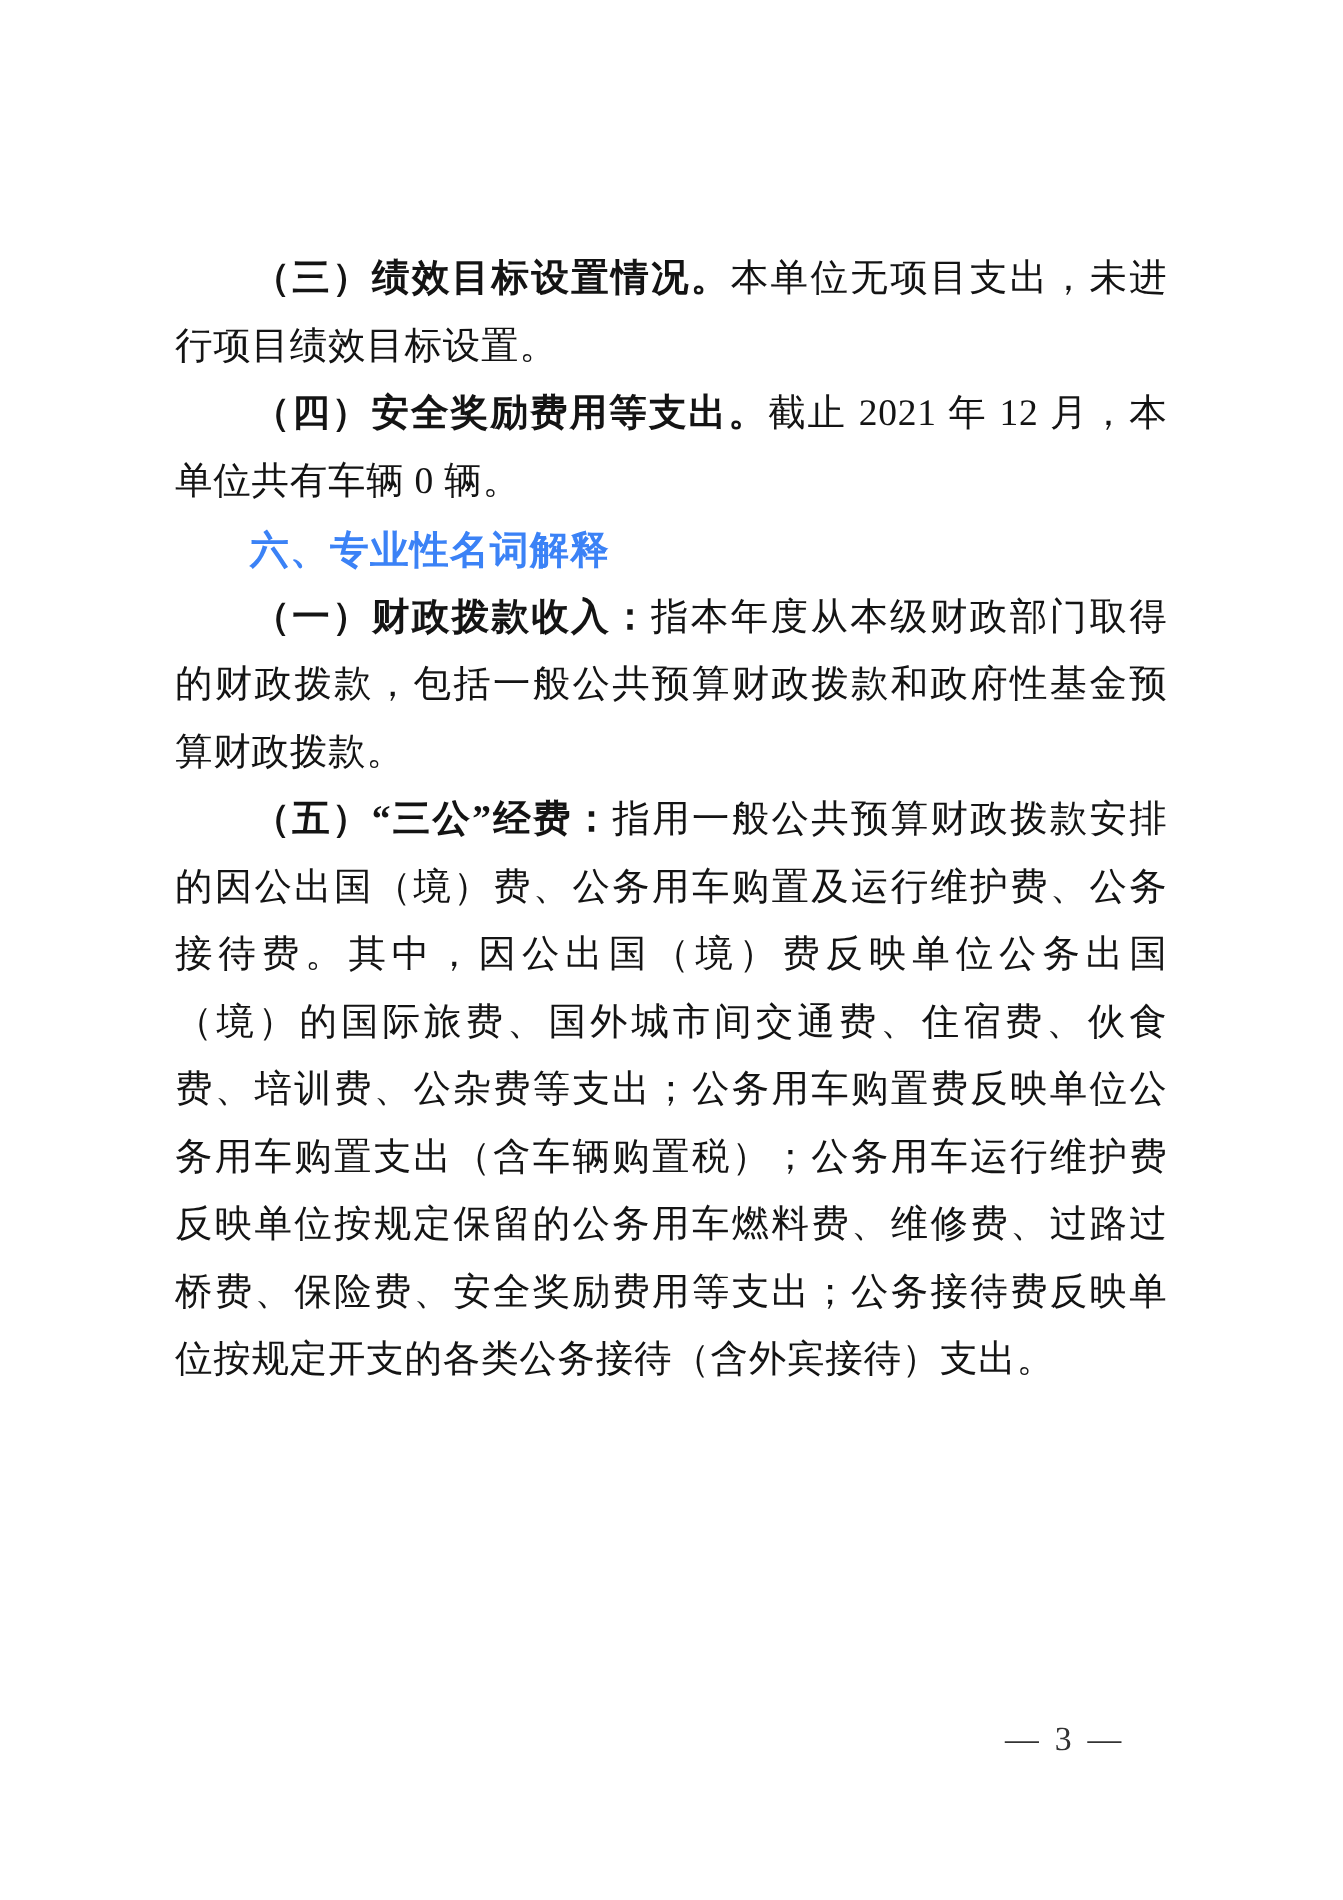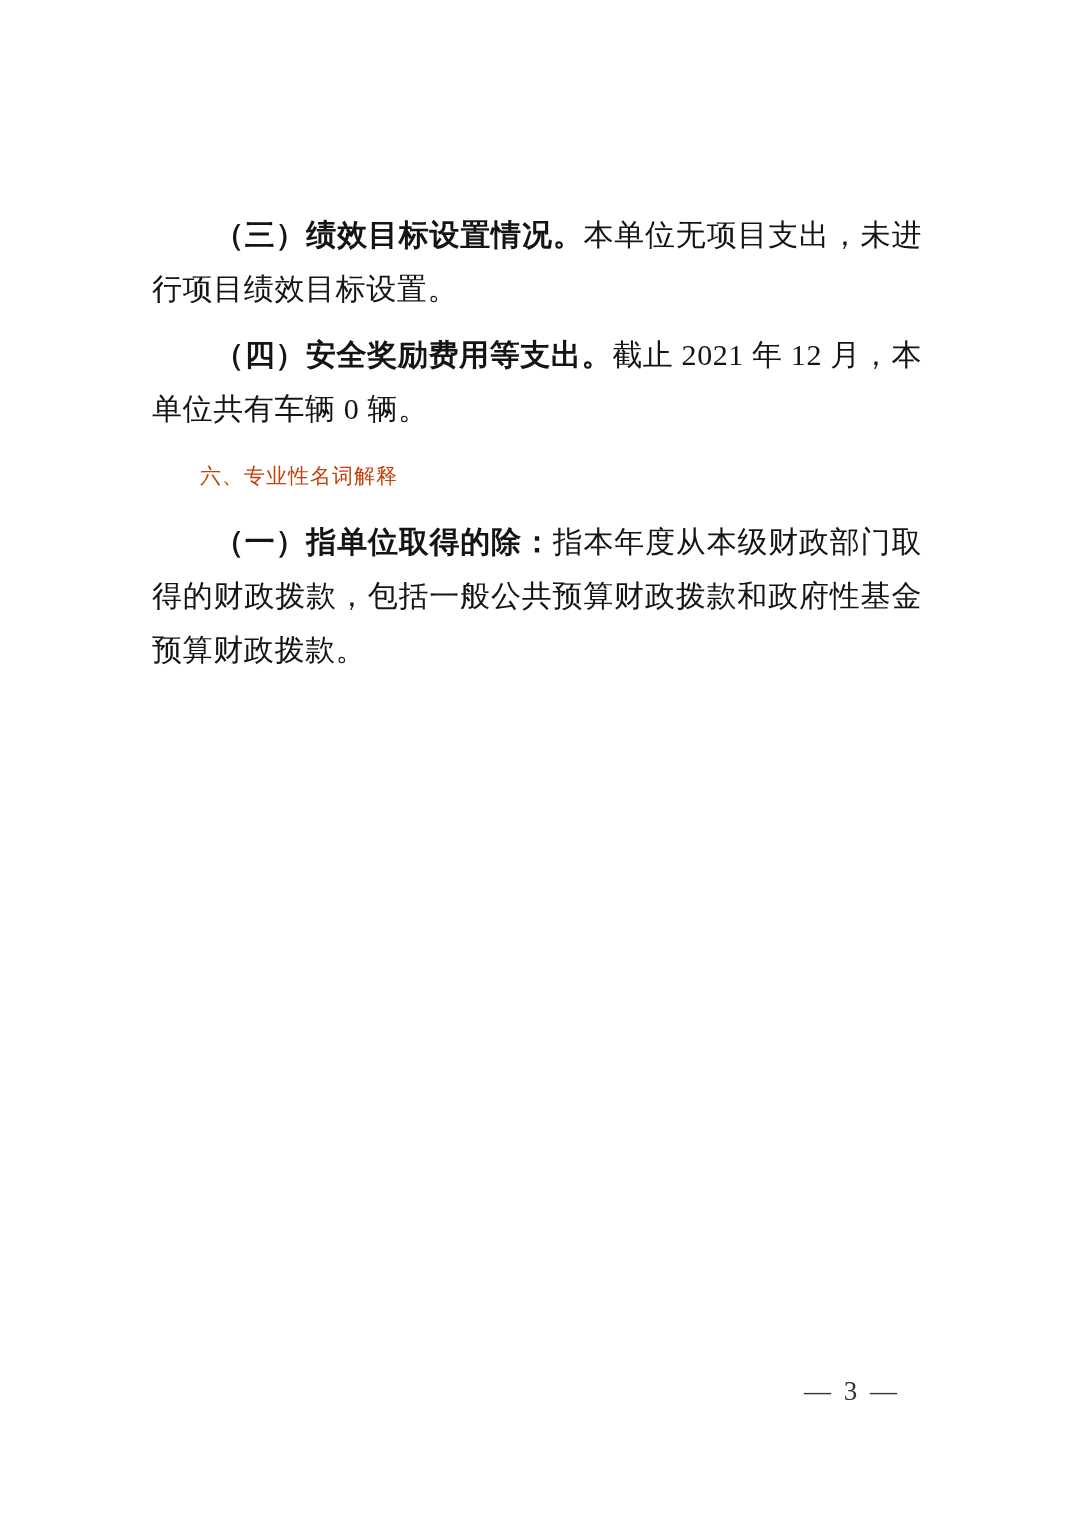--- a/index.html
+++ b/index.html
@@ -15,41 +15,41 @@
     font-family: "Liberation Serif", "DejaVu Serif", serif;
     color: #141414;
   }
   .text-block {
     position: absolute;
     left: 140px;
     top: 196px;
     width: 794px;
   }
   .para {
-    margin: 12px;
+    margin: 0;
     font-size: 30px;
     line-height: 54px;
     text-align: justify;
     text-justify: inter-ideograph;
     word-break: break-all;
     text-indent: 62px;
     letter-spacing: 0.6px;
   }
   .lead {
     font-weight: bold;
   }
   .heading {
     margin: 0;
-    font-size: 21px;
+    font-size: 31px;
     line-height: 55px;
     text-indent: 60px;
-    font-weight: normal;
+    font-weight: bold;
     letter-spacing: 1px;
     font-family: "Liberation Sans", "DejaVu Sans", sans-serif;
-    color: #c2410c;
+    color: #3b82f6;
   }
   .page-number {
     position: absolute;
     top: 1376px;
     right: 174px;
     font-size: 27px;
     line-height: 30px;
     color: #333333;
     letter-spacing: 3px;
     white-space: nowrap;
@@ -61,23 +61,24 @@
 <div class="page">
 
   <div class="text-block">
 
     <p class="para"><span class="lead">（三）绩效目标设置情况。</span><span class="rest">本单位无项目支出，未进行项目绩效目标设置。</span></p>
 
     <p class="para"><span class="lead">（四）安全奖励费用等支出。</span><span class="rest">截止 2021 年 12 月，本单位共有车辆 0 辆。</span></p>
 
     <h2 class="heading">六、专业性名词解释</h2>
 
-    <p class="para"><span class="lead">（一）指单位取得的除：</span><span class="rest">指本年度从本级财政部门取得的财政拨款，包括一般公共预算财政拨款和政府性基金预算财政拨款。</span></p>
+    <p class="para"><span class="lead">（一）财政拨款收入：</span><span class="rest">指本年度从本级财政部门取得的财政拨款，包括一般公共预算财政拨款和政府性基金预算财政拨款。</span></p>
 
 
 
 
+    <p class="para"><span class="lead">（五）“三公”经费：</span><span class="rest">指用一般公共预算财政拨款安排的因公出国（境）费、公务用车购置及运行维护费、公务接待费。其中，因公出国（境）费反映单位公务出国（境）的国际旅费、国外城市间交通费、住宿费、伙食费、培训费、公杂费等支出；公务用车购置费反映单位公务用车购置支出（含车辆购置税）；公务用车运行维护费反映单位按规定保留的公务用车燃料费、维修费、过路过桥费、保险费、安全奖励费用等支出；公务接待费反映单位按规定开支的各类公务接待（含外宾接待）支出。</span></p>
 
   </div>
 
   <div class="page-number">— 3 —</div>
 
 </div>
 
 </body></html>

